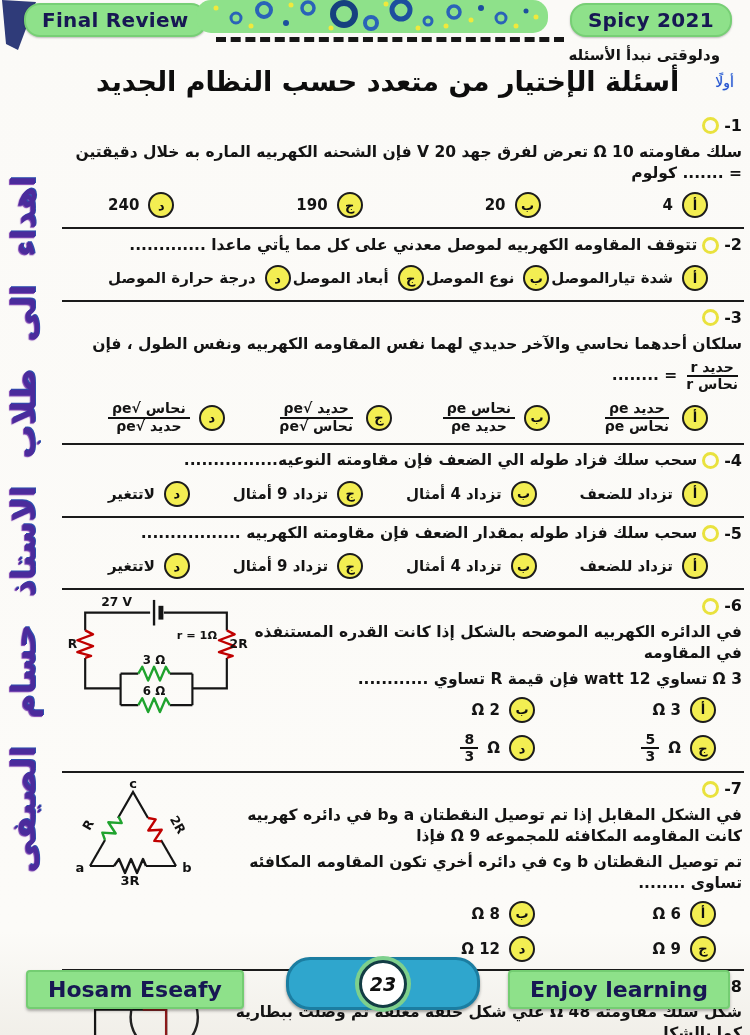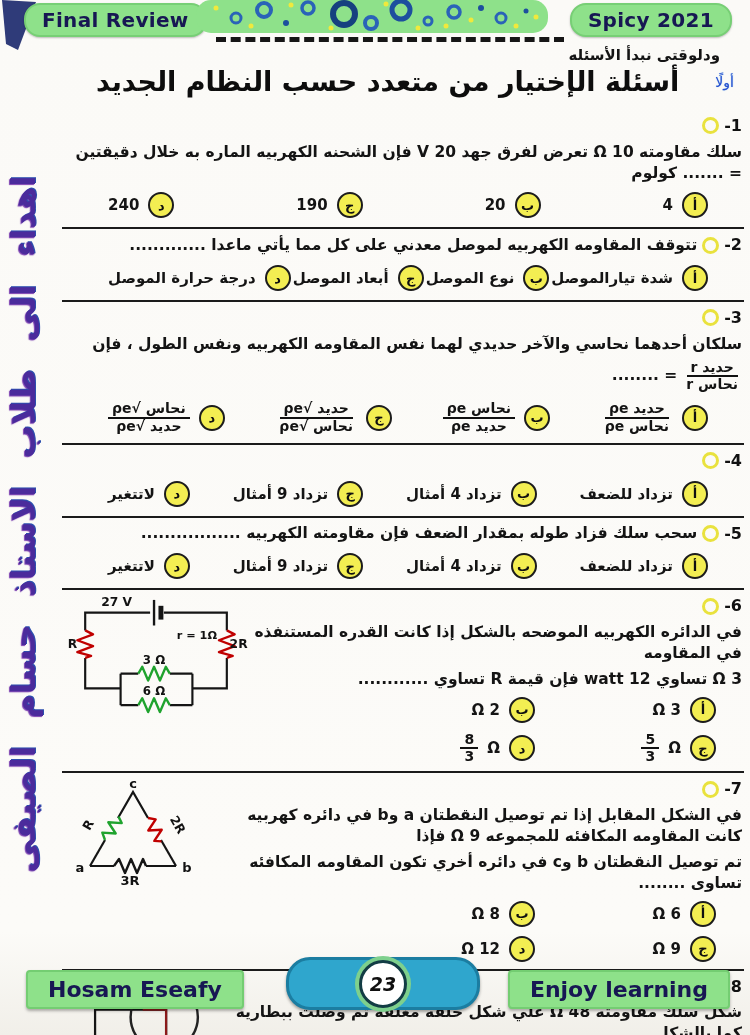--- a/index.html
+++ b/index.html
@@ -209,20 +209,21 @@
               <span class="bot">حديد √ρe</span>
             </span>
           </div>
       </div>
     </section>
 
     <section class="question">
       <div class="q-line">
         <span class="qnum" dir="ltr">-4</span>
         <span class="qmark"></span>
+        <span>سحب سلك فزاد طوله الي الضعف فإن مقاومته النوعيه................</span>
       </div>
       <div class="opts-row">
         <div class="opt">
             <span class="opt-circle">أ</span>
             <span>تزداد للضعف</span>
           </div>
         <div class="opt">
             <span class="opt-circle">ب</span>
             <span>تزداد 4 أمثال</span>
           </div>

